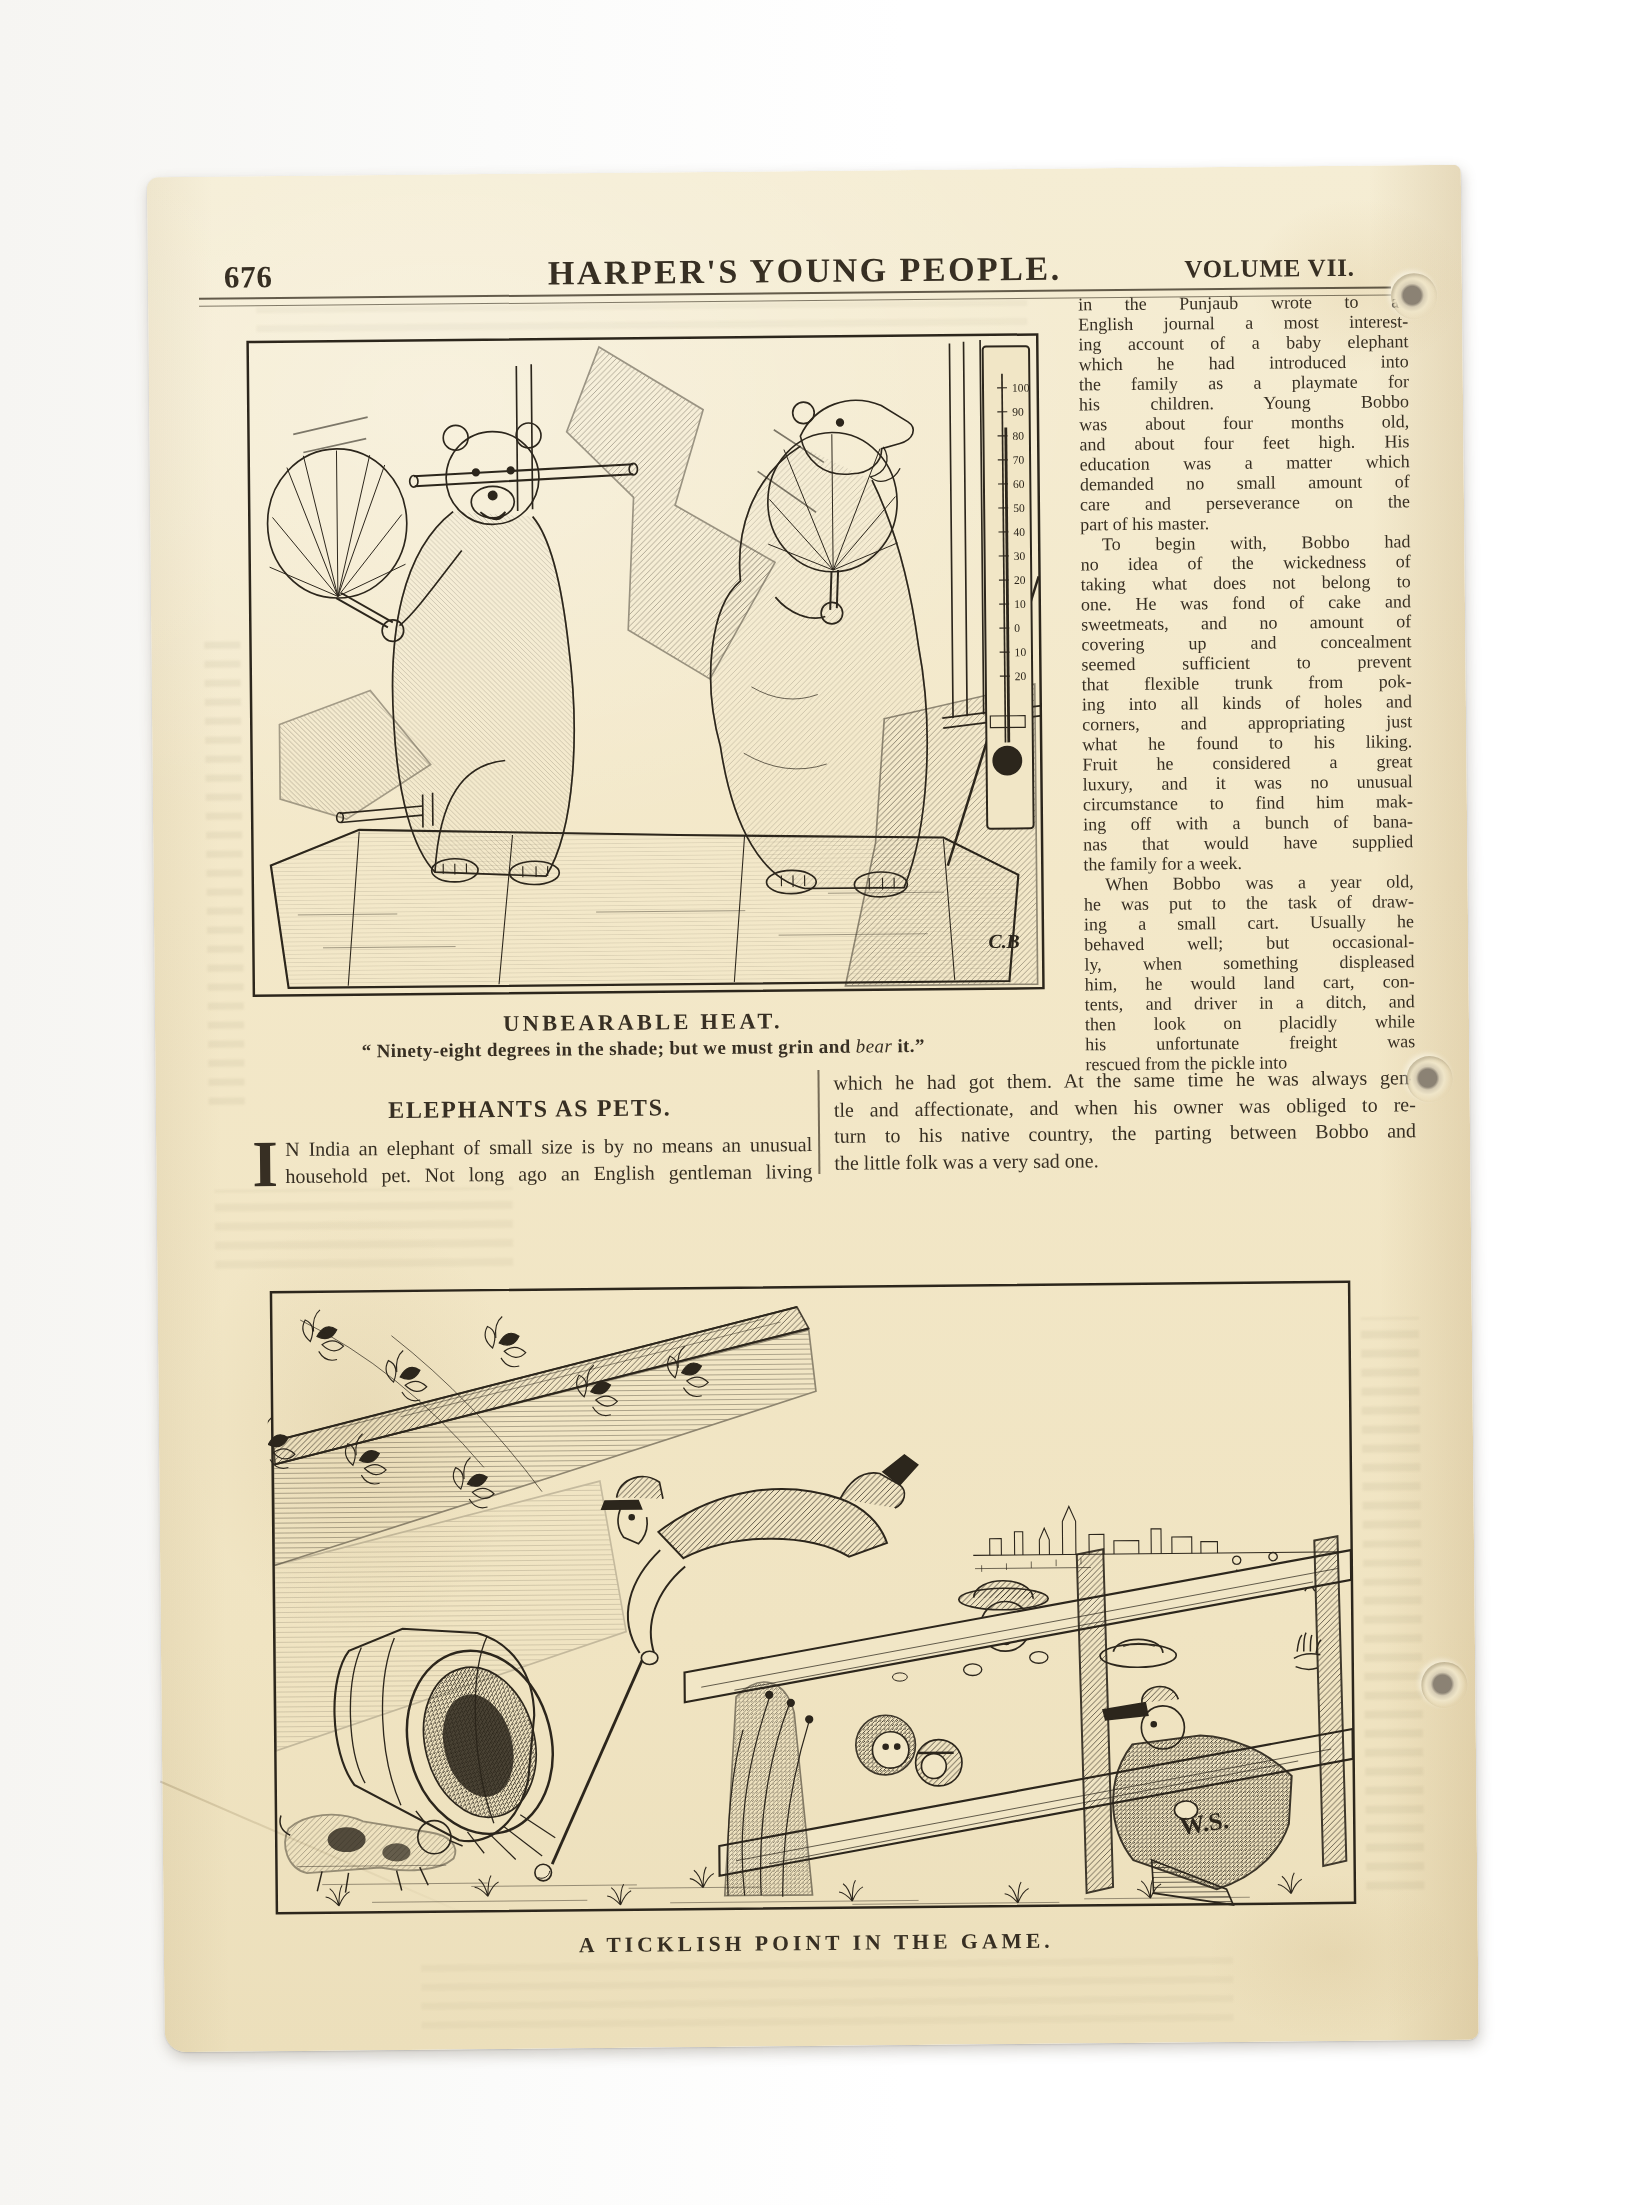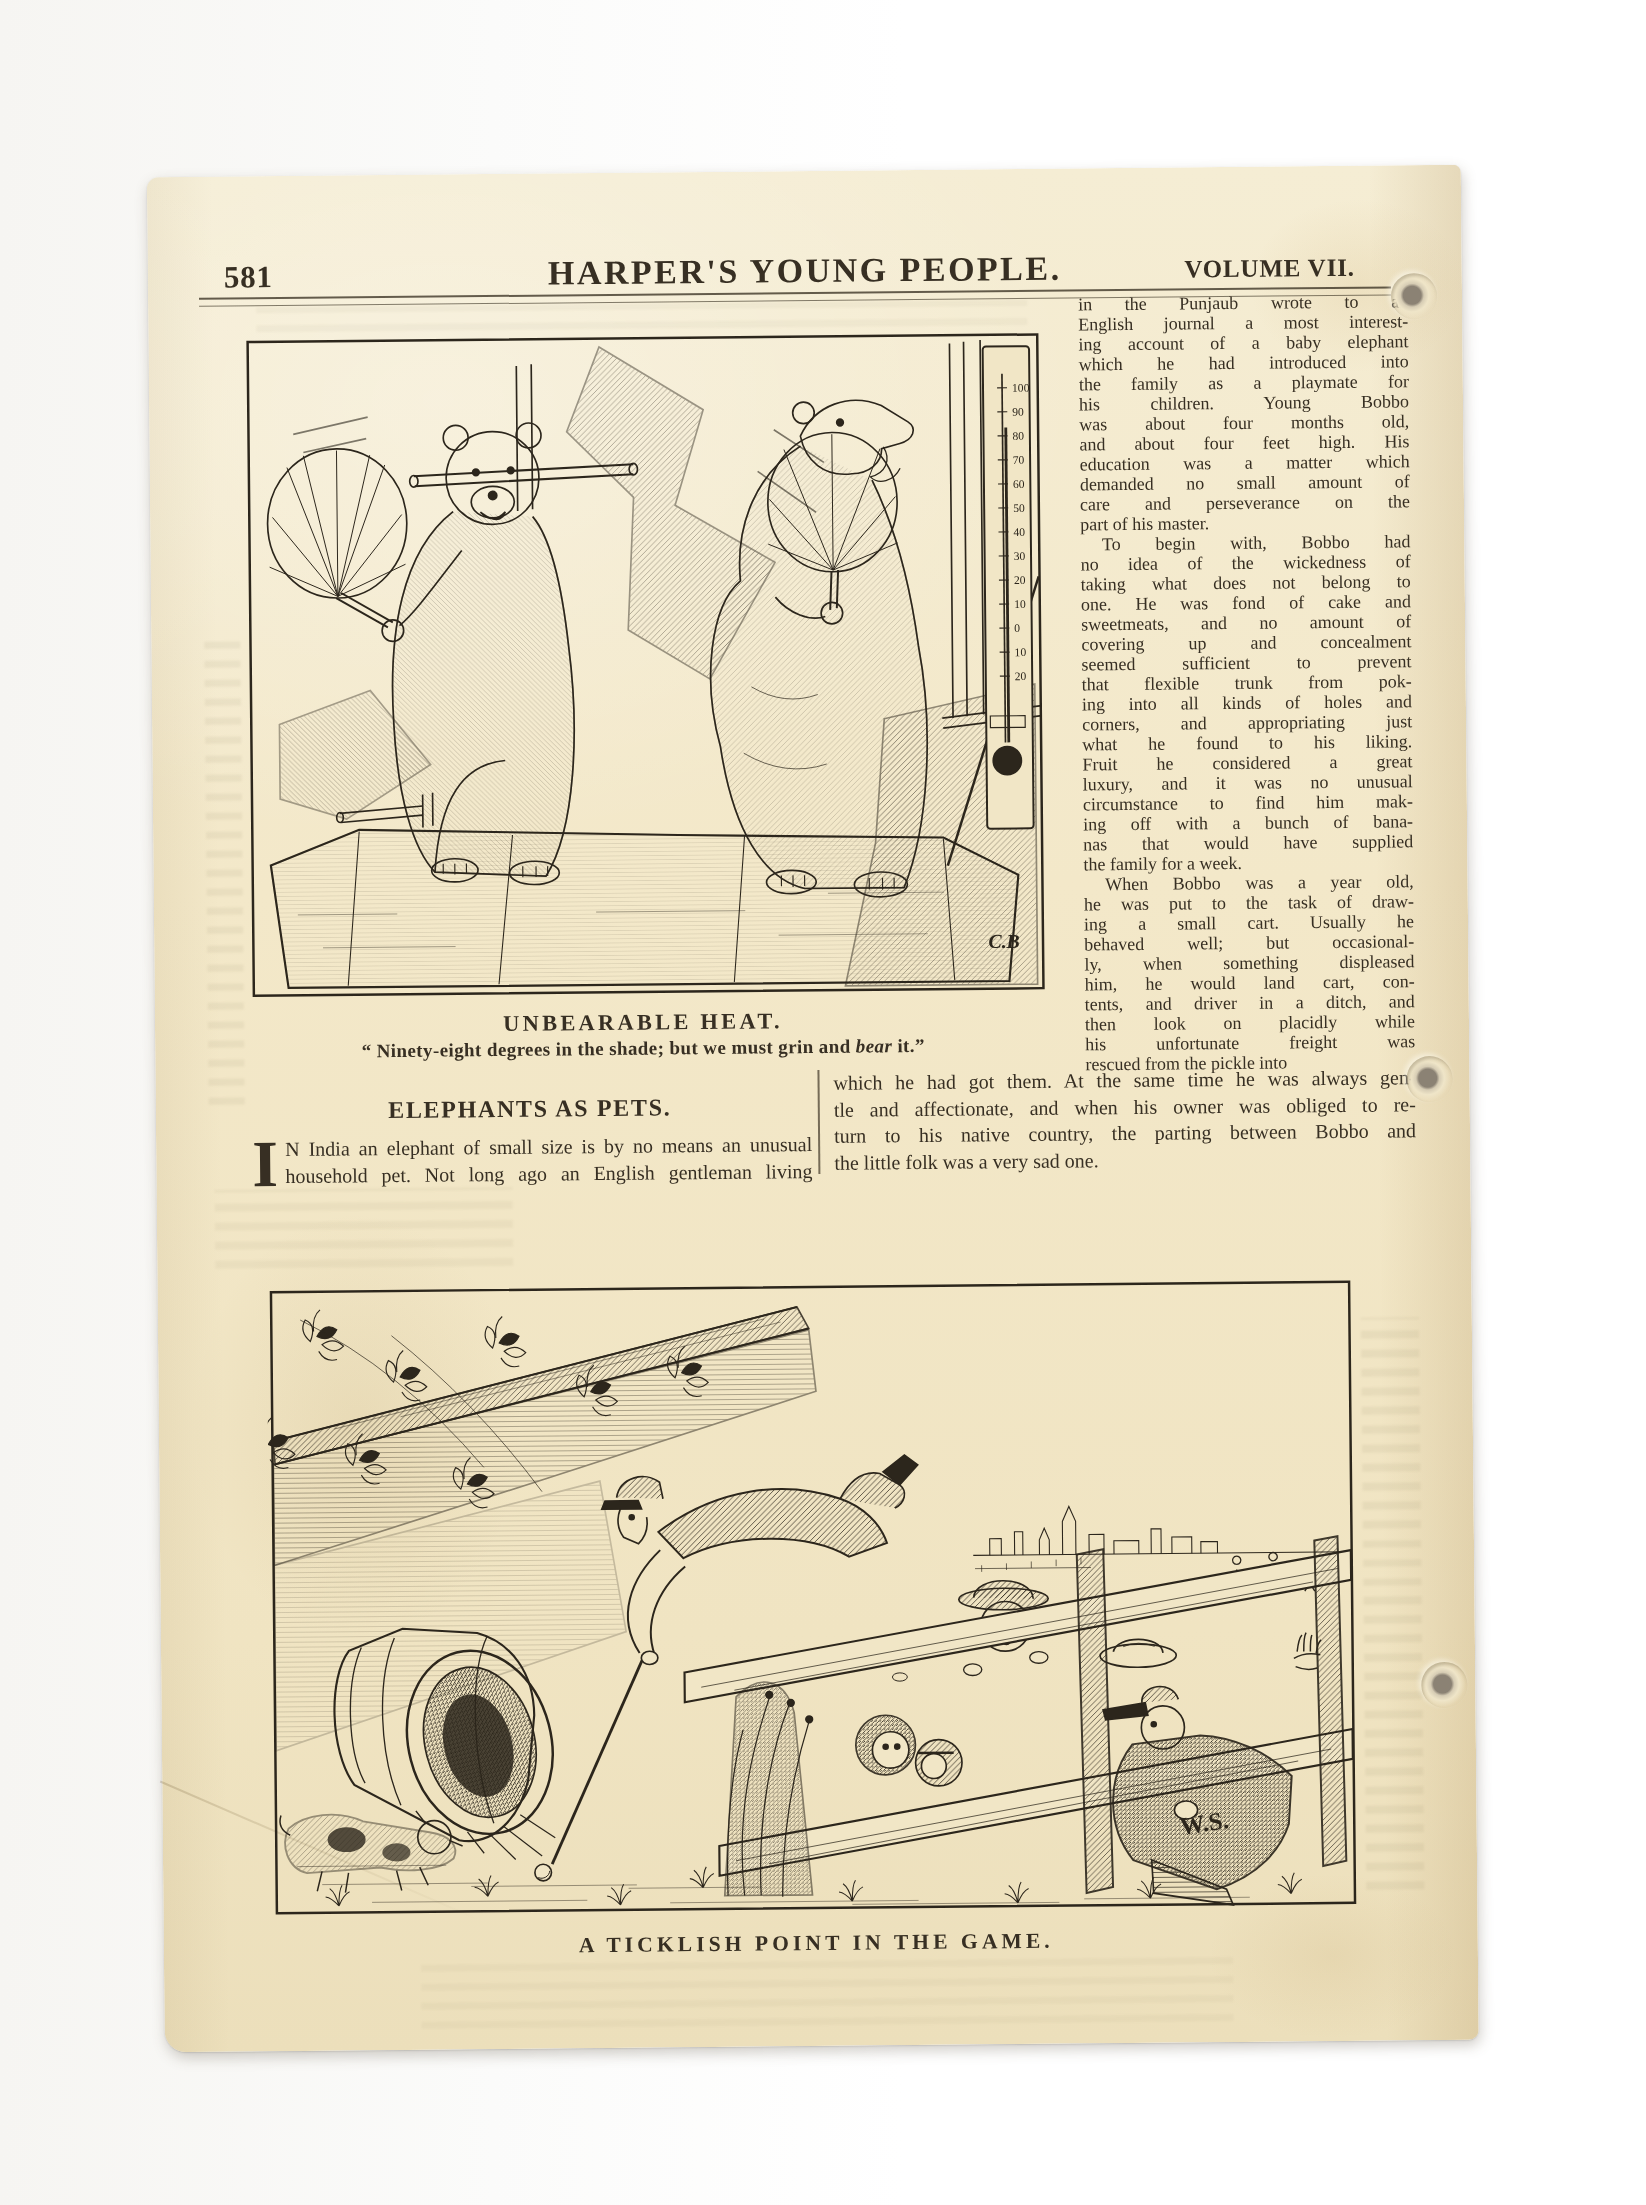--- a/index.html
+++ b/index.html
@@ -26,21 +26,21 @@
   .headrule{left:51px;top:121px;width:1192px;height:5.8px;
     border-top:2.5px solid rgba(50,42,28,.75);border-bottom:1.7px solid rgba(50,42,28,.6);}
   
   .rcol{left:930px;top:126px;width:330px;font-size:18px;line-height:20px;}
   .rcol .line{text-align:justify;text-align-last:justify;white-space:nowrap;}
   .rcol .line.last{text-align-last:left;}
   .rcol .line.ind{text-indent:21.5px;}
   
   .cap1{left:94px;top:837px;width:788px;text-align:center;font-size:22.4px;font-weight:bold;letter-spacing:3.3px;}
   .cap1q{left:94px;top:865px;width:788px;text-align:center;font-size:19px;font-weight:bold;letter-spacing:0.4px;}
-  .cap1q .it{font-style:italic;font-weight:bold;}
+  .cap1q .it{font-style:italic;font-weight:normal;}
   .arthead{left:94px;top:922px;width:560px;text-align:center;font-size:24px;font-weight:bold;letter-spacing:1.7px;}
   .opening{left:96px;top:960px;width:560px;padding-left:33px;box-sizing:border-box;font-size:20px;line-height:27px;}
   .opening .line{text-align:justify;text-align-last:justify;white-space:nowrap;}
   .dropcap{position:absolute;left:0px;top:0px;font-size:66px;line-height:55px;font-weight:bold;}
   .coldiv{left:662px;top:899px;width:1.7px;height:104px;background:rgba(50,42,28,.65);}
   .band{left:678px;top:899px;width:582px;font-size:20px;line-height:26.5px;}
   .band .line{text-align:justify;text-align-last:justify;white-space:nowrap;}
   .band .line.last{text-align-last:left;}
   
   .fig1{left:94px;top:159px;width:800px;height:667px;}
@@ -77,21 +77,21 @@
   <div class="el ghost g1"></div>
   <div class="el ghost g2"></div>
   <div class="el ghost g3"></div>
   <div class="el ghost g4"></div>
   <div class="el ghost g5"></div>
   <div class="el stain s1"></div>
   <div class="el stain s2"></div>
   <div class="el stain s3"></div>
   <div class="el crease"></div>
 
-  <div class="el pagenum">581</div>
+  <div class="el pagenum">676</div>
   <div class="el masthead">HARPER'S YOUNG PEOPLE.</div>
   <div class="el volume">VOLUME VII.</div>
   <div class="el headrule"></div>
 
   <div class="el fig1">
     <svg viewBox="0 0 965 805" width="800" height="667">
       <defs>
         <pattern id="d1" patternUnits="userSpaceOnUse" width="7" height="7">
             <path d="M0,7 L7,0" stroke="#2c261c" stroke-width="0.9"></path>
           </pattern>

